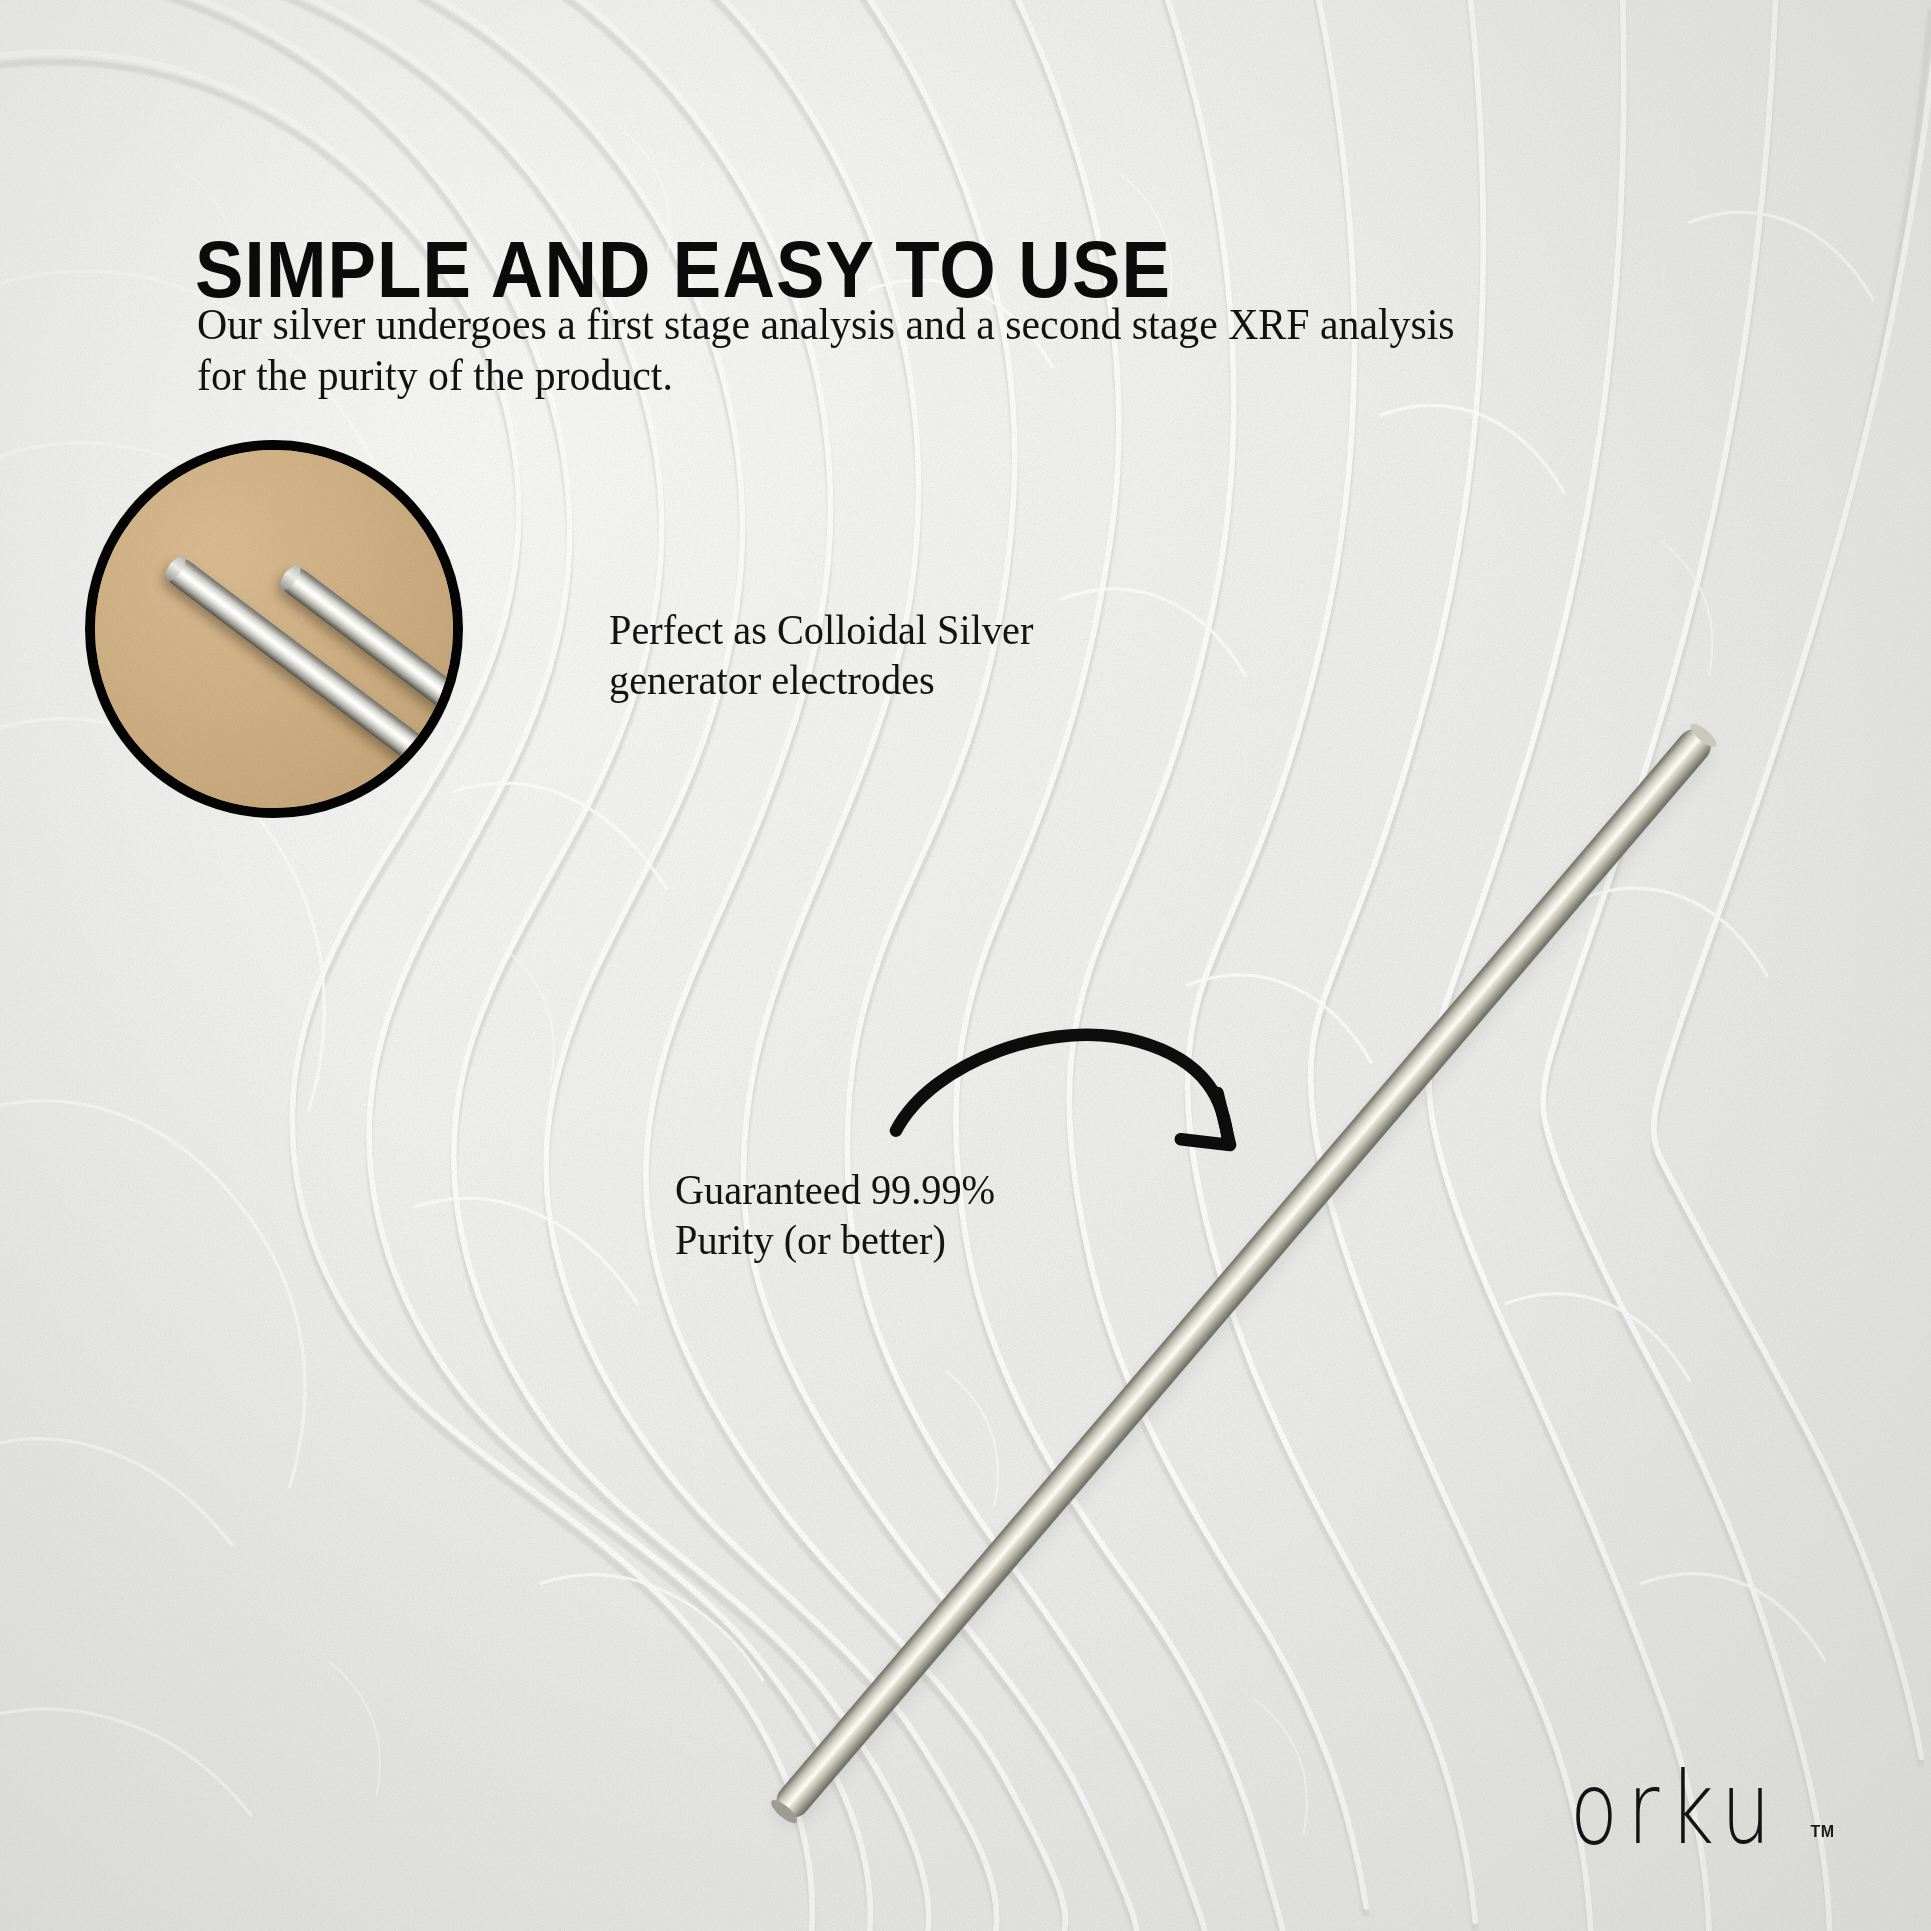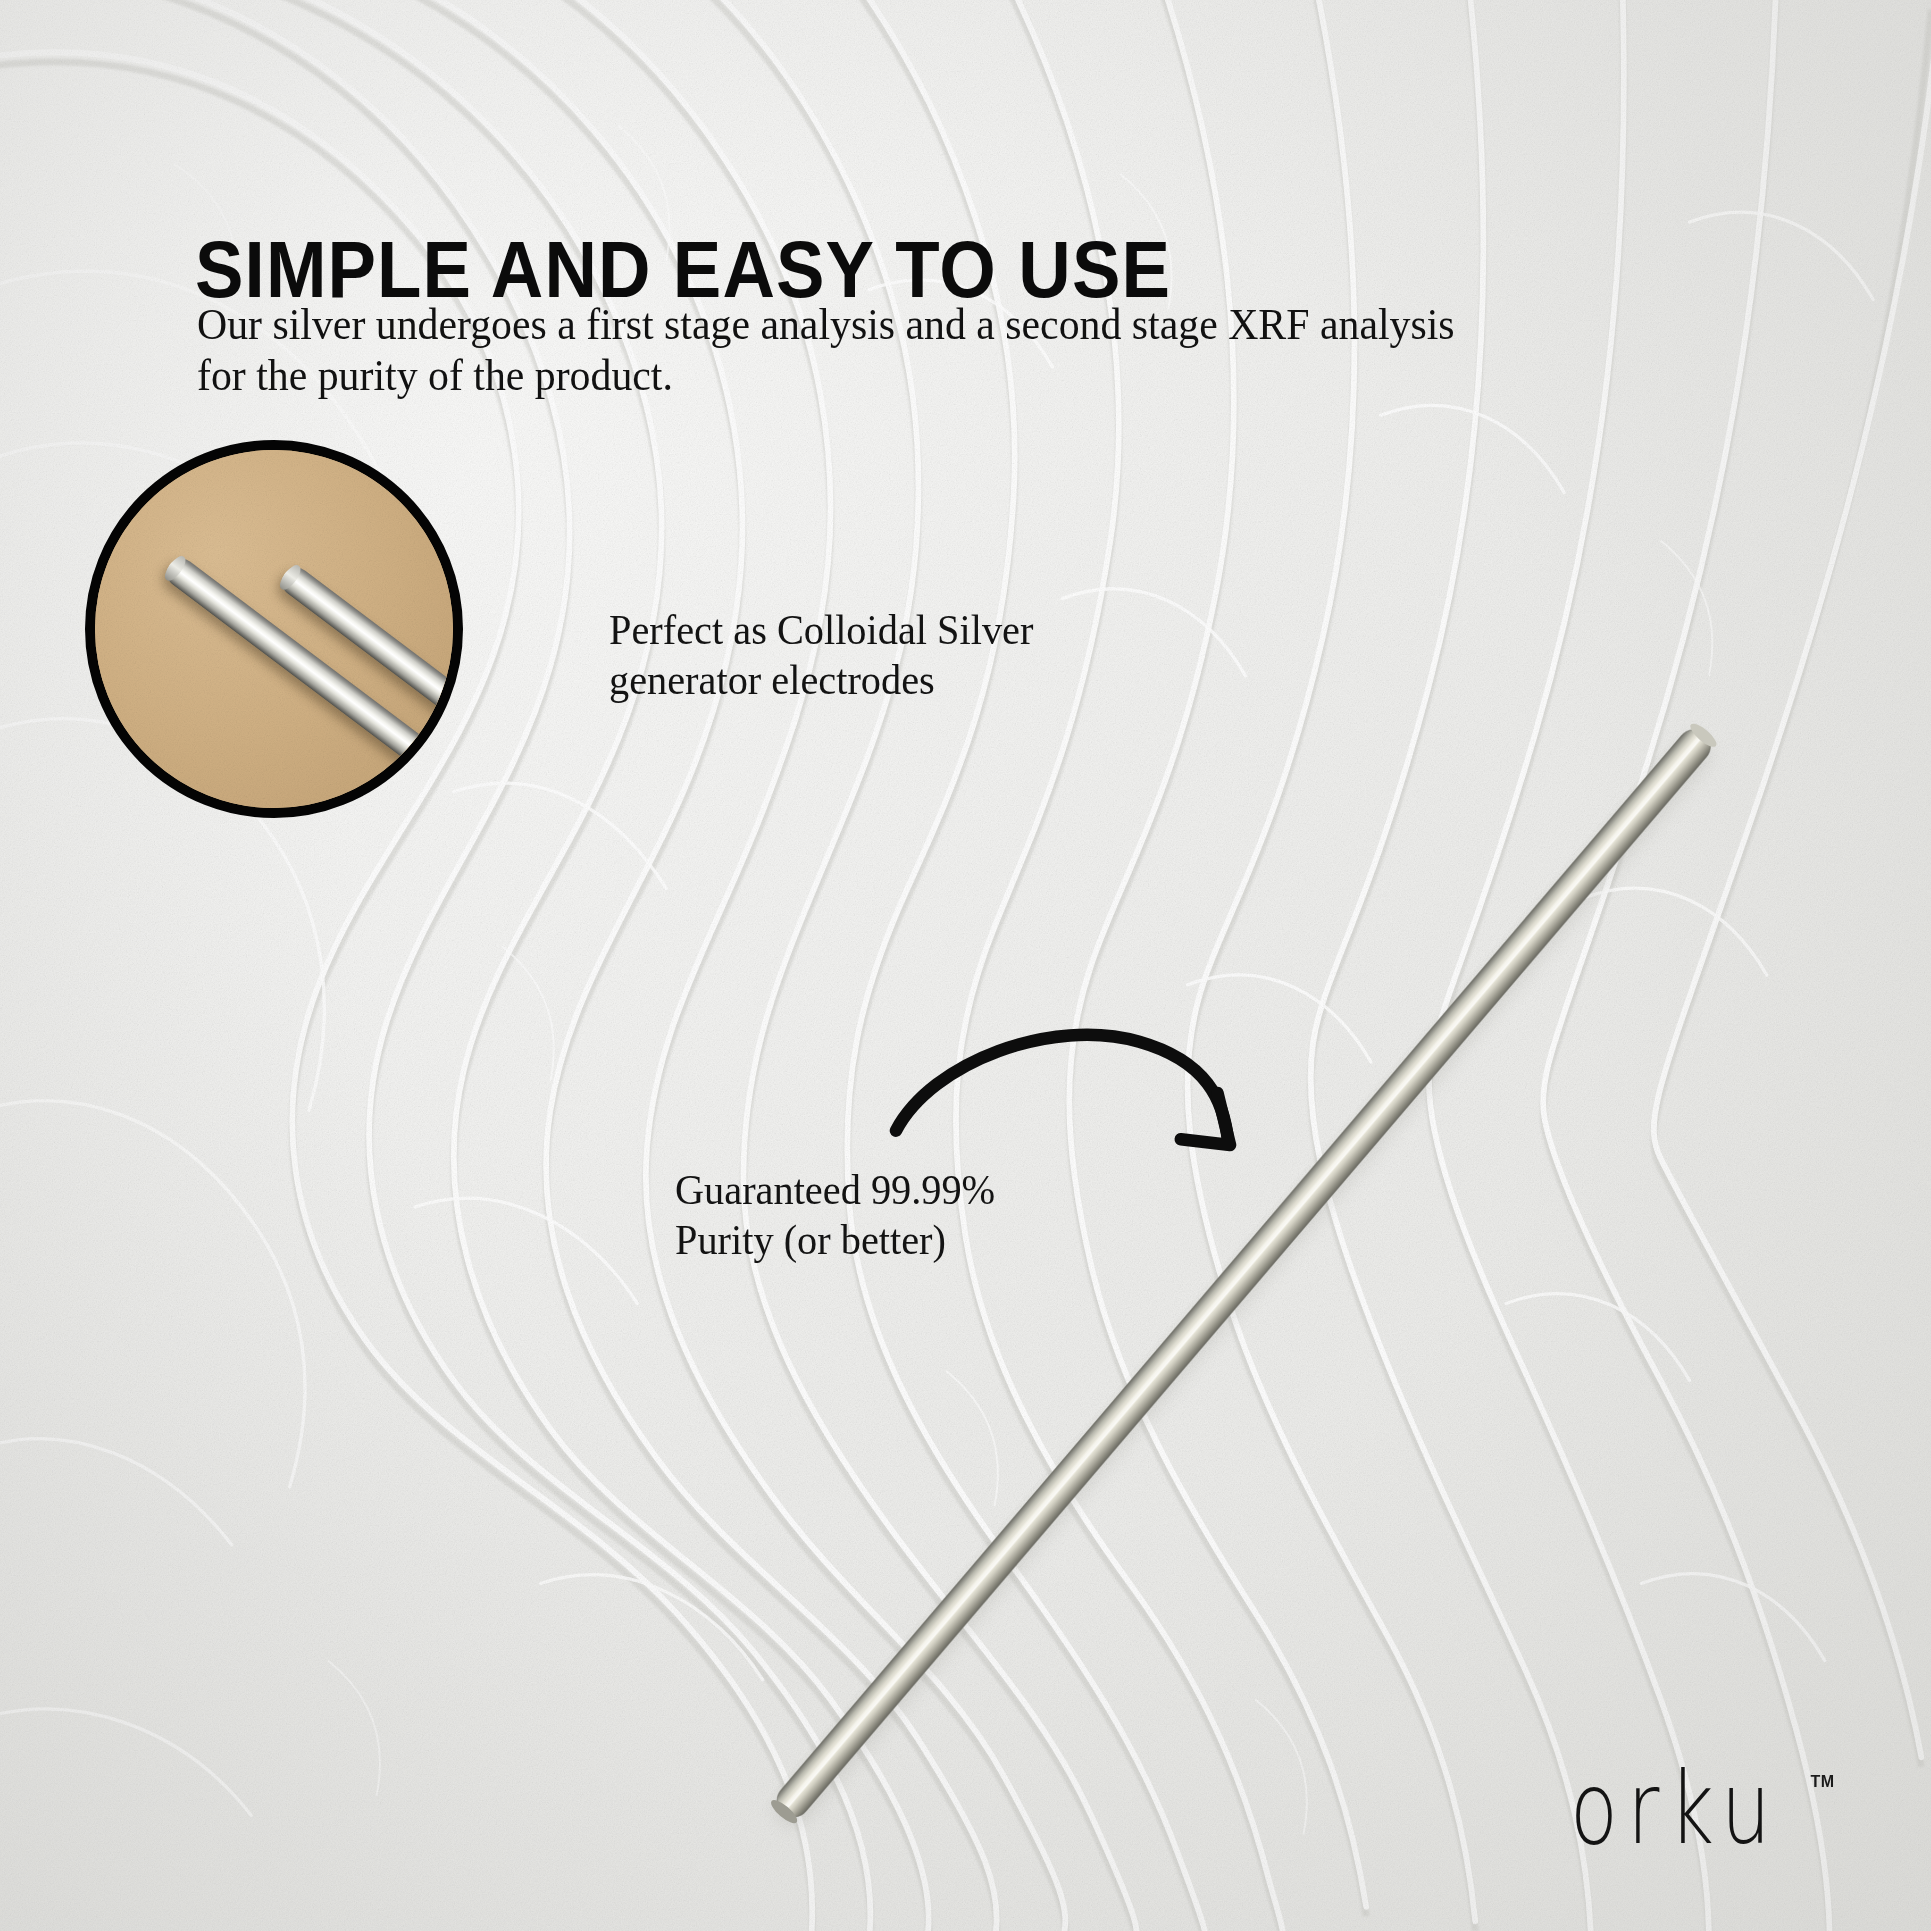--- a/index.html
+++ b/index.html
@@ -167,20 +167,21 @@
     width: 1931px; height: 1931px;
     pointer-events: none;
   }
 
   
   .logo {
     position: absolute;
     left: 1570px;
     top: 1773px;
     display: flex;
+    align-items: flex-end;
     color: #131313;
   }
   .logo-word {
     font-family: "DejaVu Sans", sans-serif;
     font-weight: 300;
     font-size: 89px;
     line-height: .92;
     letter-spacing: 10.6px;
     color: #131313;
     transform: scaleY(1.12) scaleX(.88);

